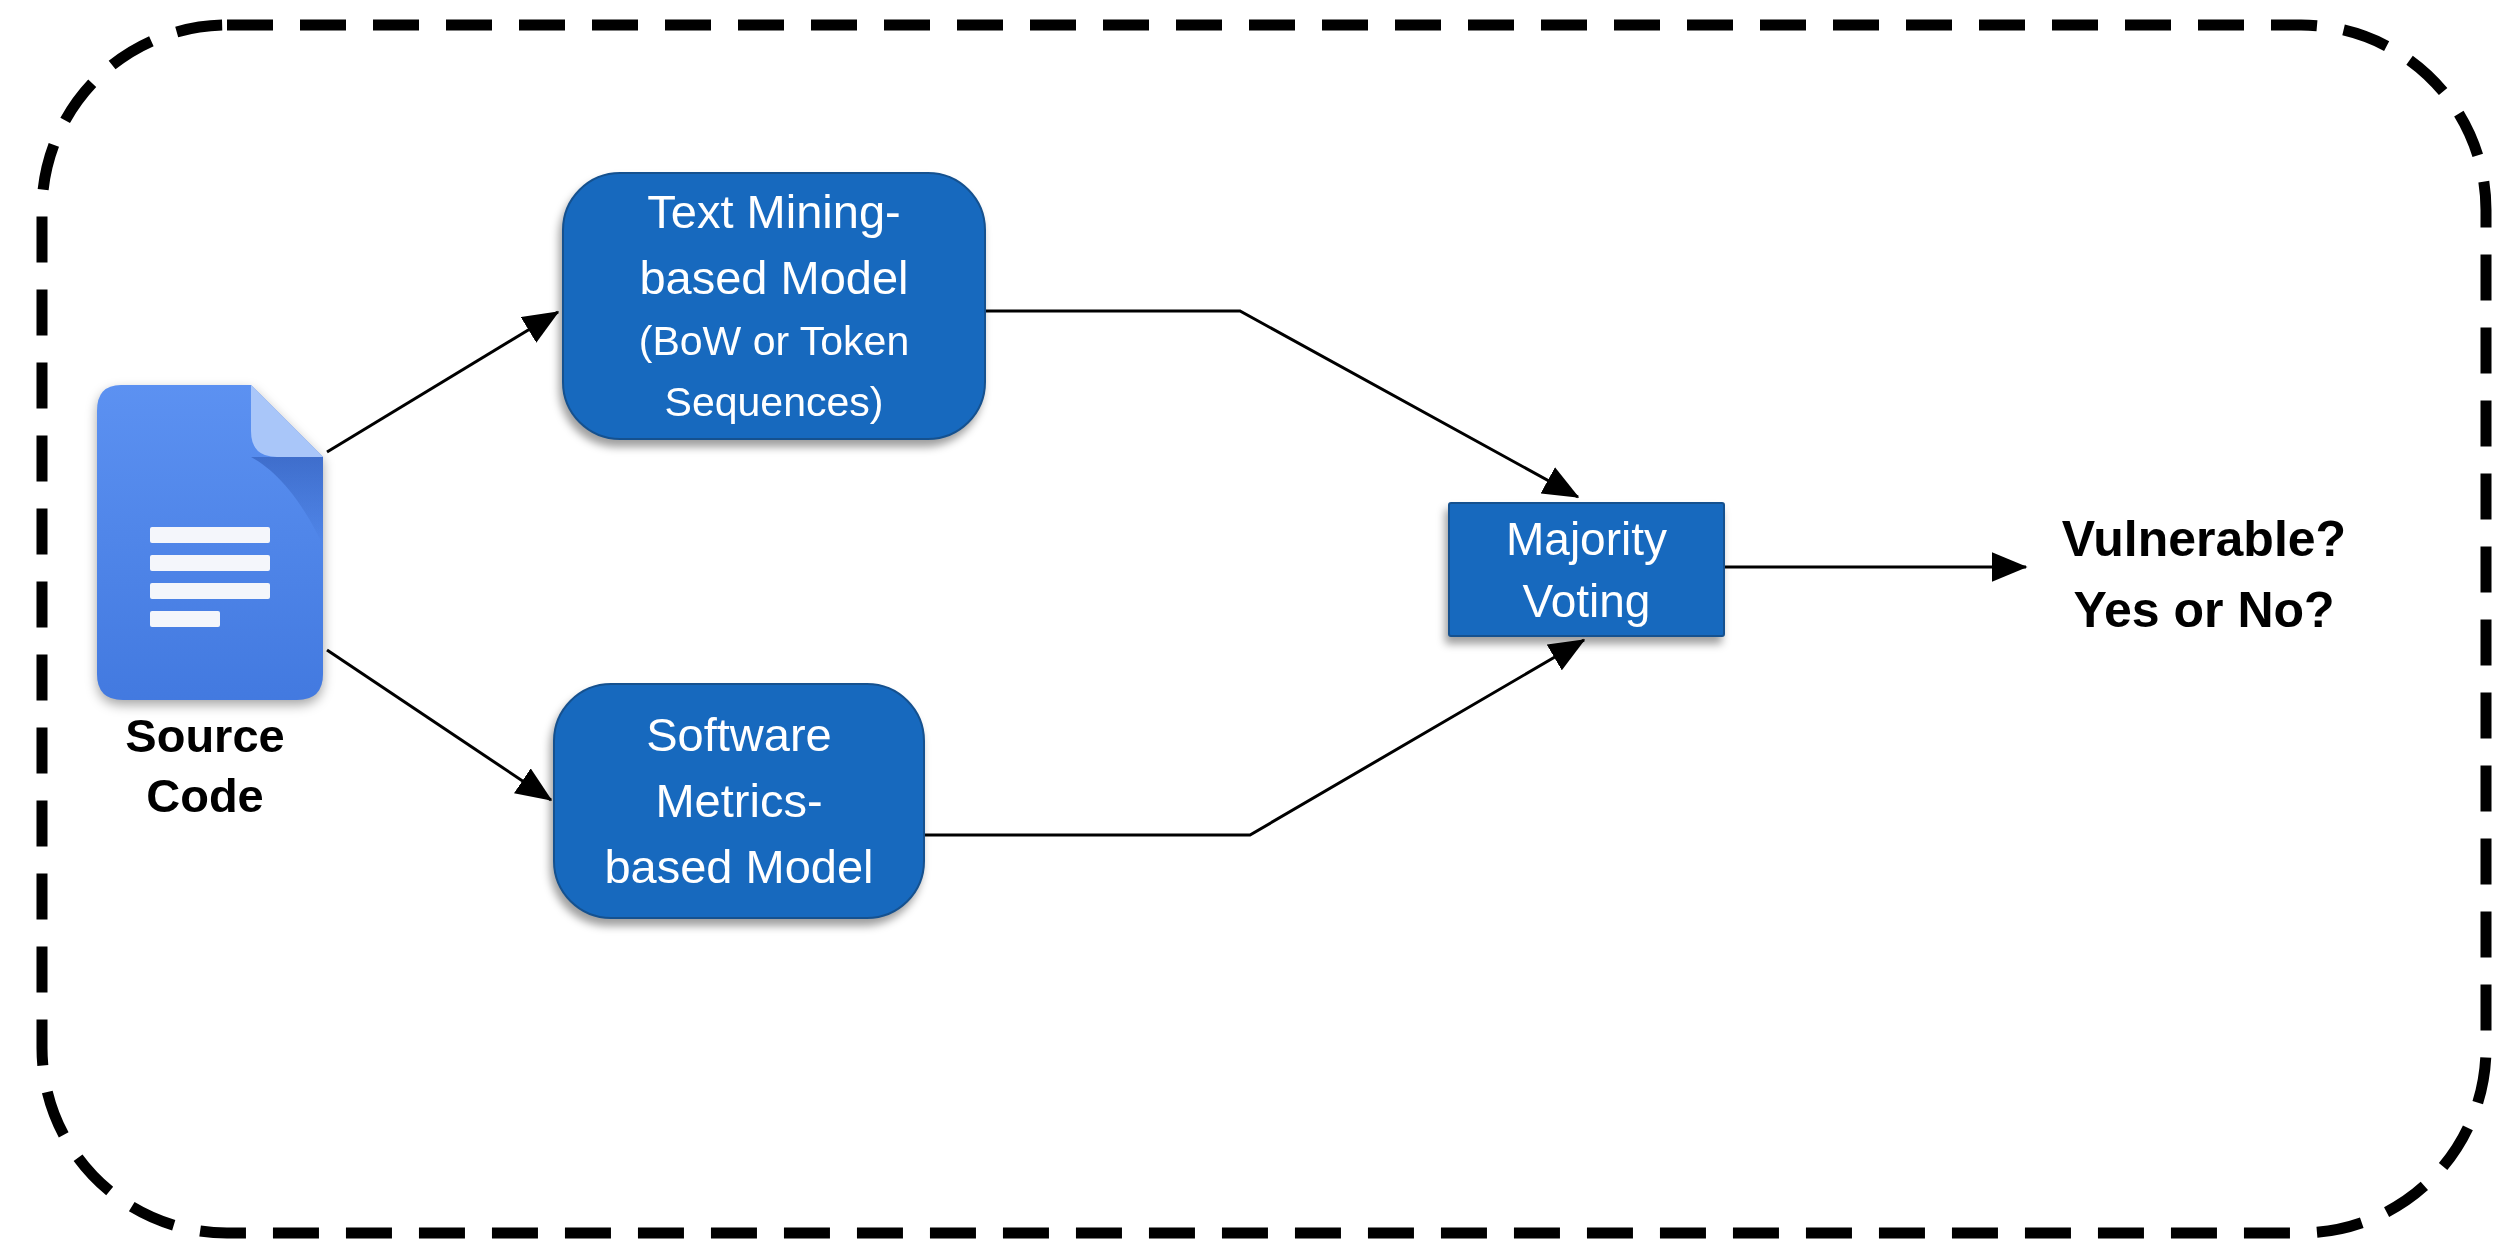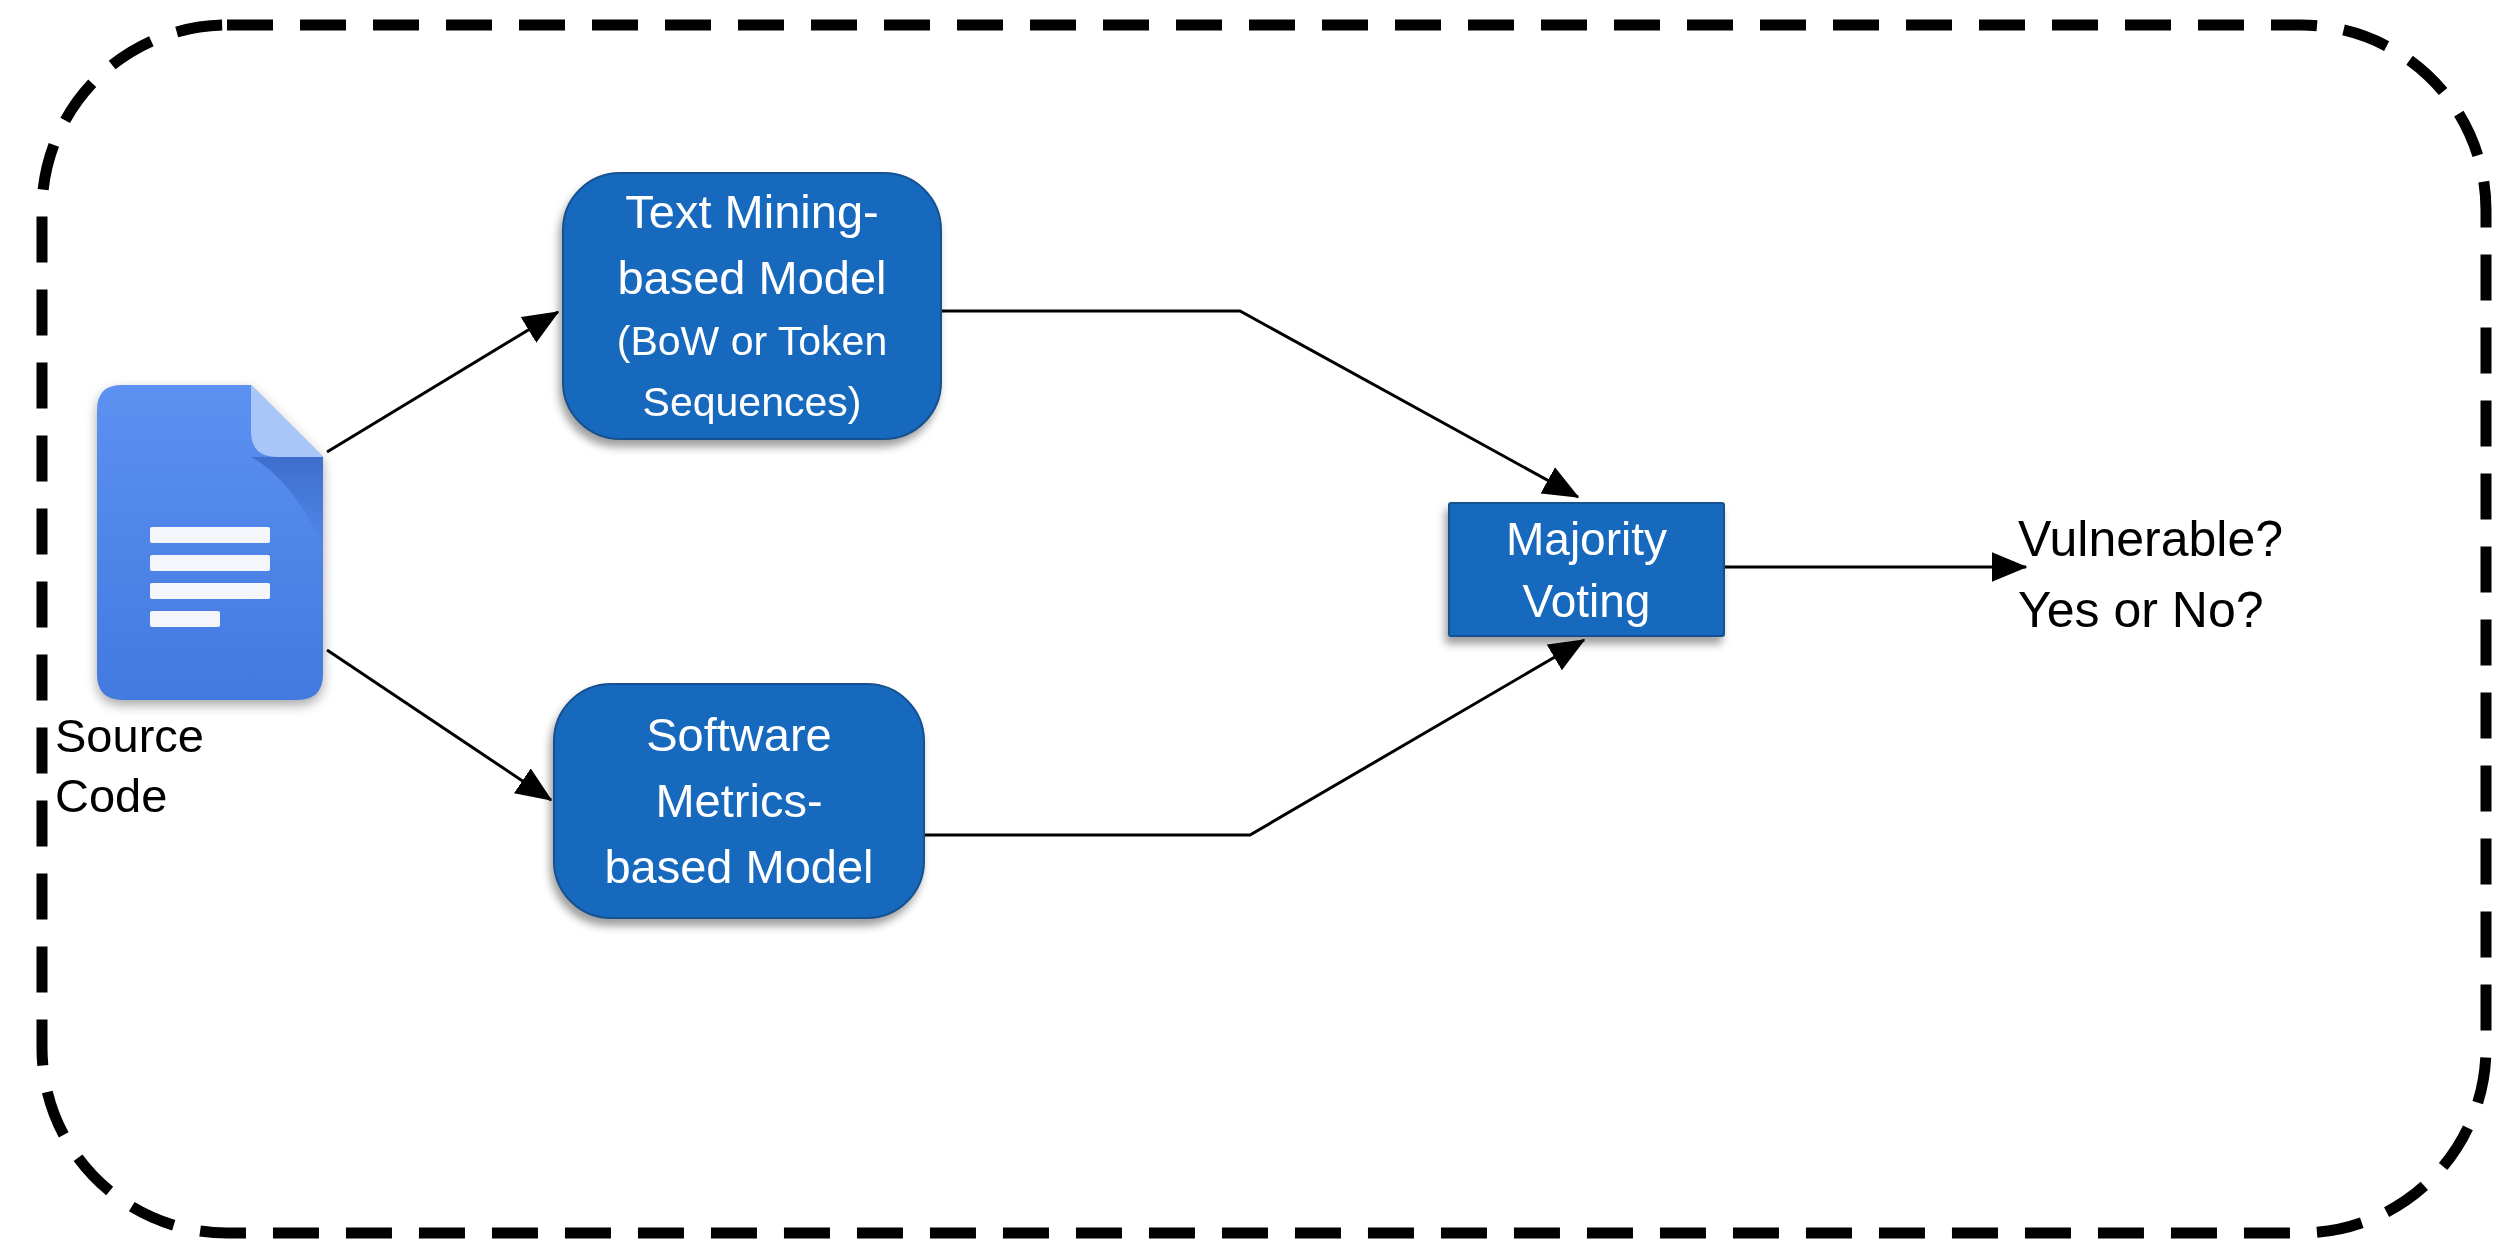--- a/index.html
+++ b/index.html
@@ -25,29 +25,29 @@
     border:2px solid var(--node-border,#15518f);
     color:var(--node-text,#fff);
     display:flex;flex-direction:column;justify-content:center;align-items:center;
     text-align:center;
     box-shadow:-3px 7px 9px rgba(0,0,0,0.38);
     box-sizing:border-box;
     white-space:pre-line;
   }
   .node-label{font-size:47px;line-height:66px;white-space:pre-line;}
   .node-sublabel{font-size:41px;line-height:61px;white-space:pre-line;}
-  #node-text-mining{left:562px;top:172px;width:380px;height:268px;border-radius:58px;}
+  #node-text-mining{left:562px;top:172px;width:424px;height:268px;border-radius:58px;}
   #node-software-metrics{left:553px;top:683px;width:372px;height:236px;border-radius:58px;}
   #node-majority-voting{left:1448px;top:502px;width:277px;height:135px;border-radius:3px;}
   #node-majority-voting .node-label{font-size:46px;line-height:62px;}
 
   .caption{
     position:absolute;
     color:var(--caption-text,#000);
-    font-weight:normal;text-align:left;white-space:pre-line;
+    font-weight:bold;text-align:center;white-space:pre-line;
   }
   #source-code-caption{left:55px;top:706px;width:300px;font-size:47px;line-height:60px;}
   #output-caption{left:2018px;top:504px;width:372px;font-size:50px;line-height:71px;}
 </style>
 </head>
 <body>
 
 <div class="canvas">
 
   <svg class="overlay" viewBox="0 0 2520 1255">

